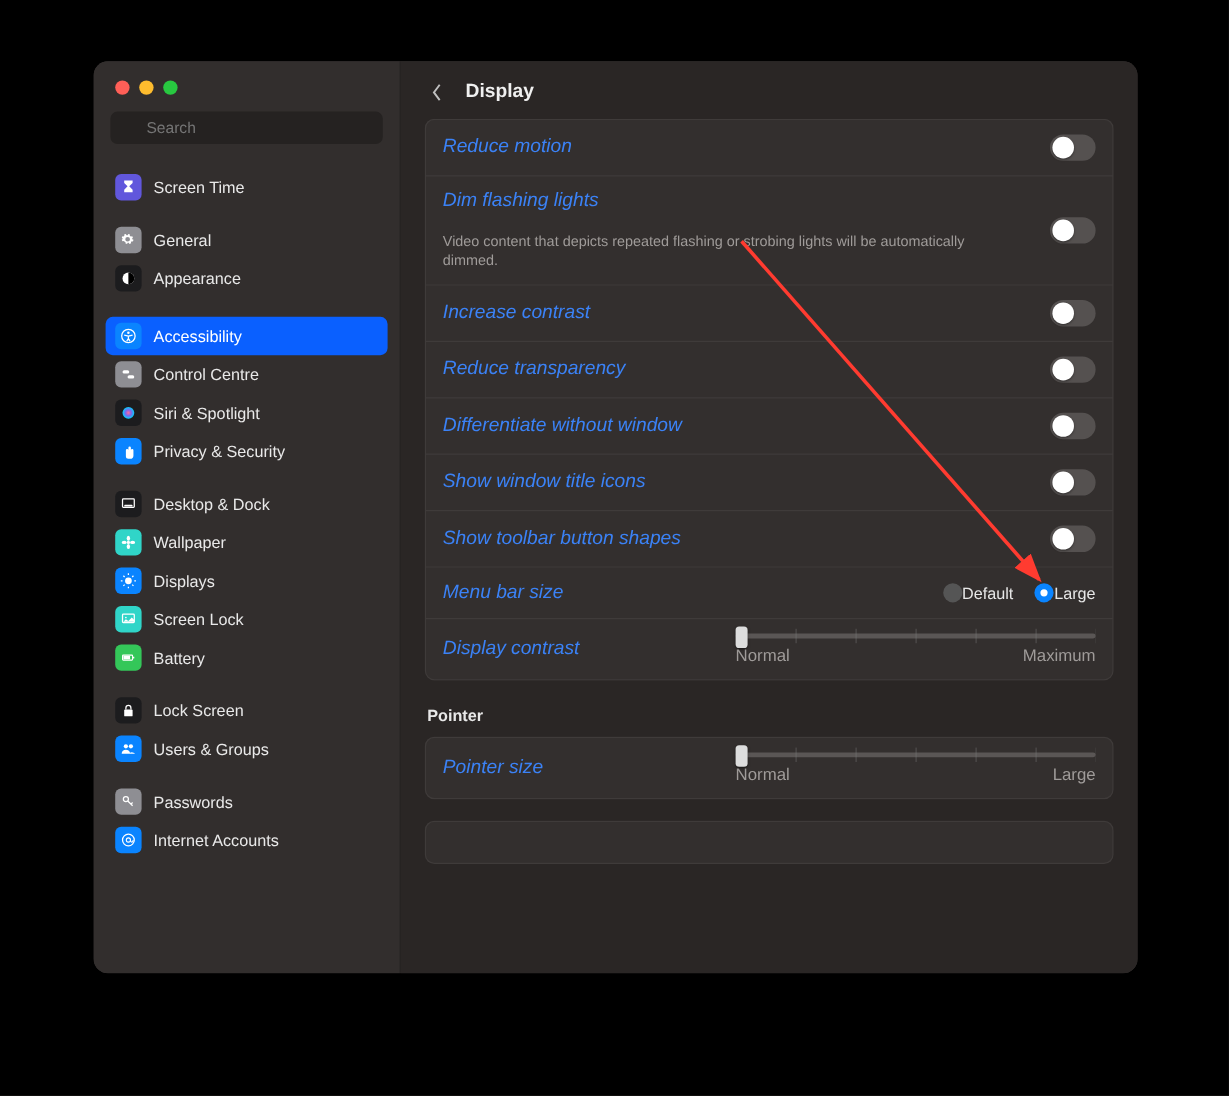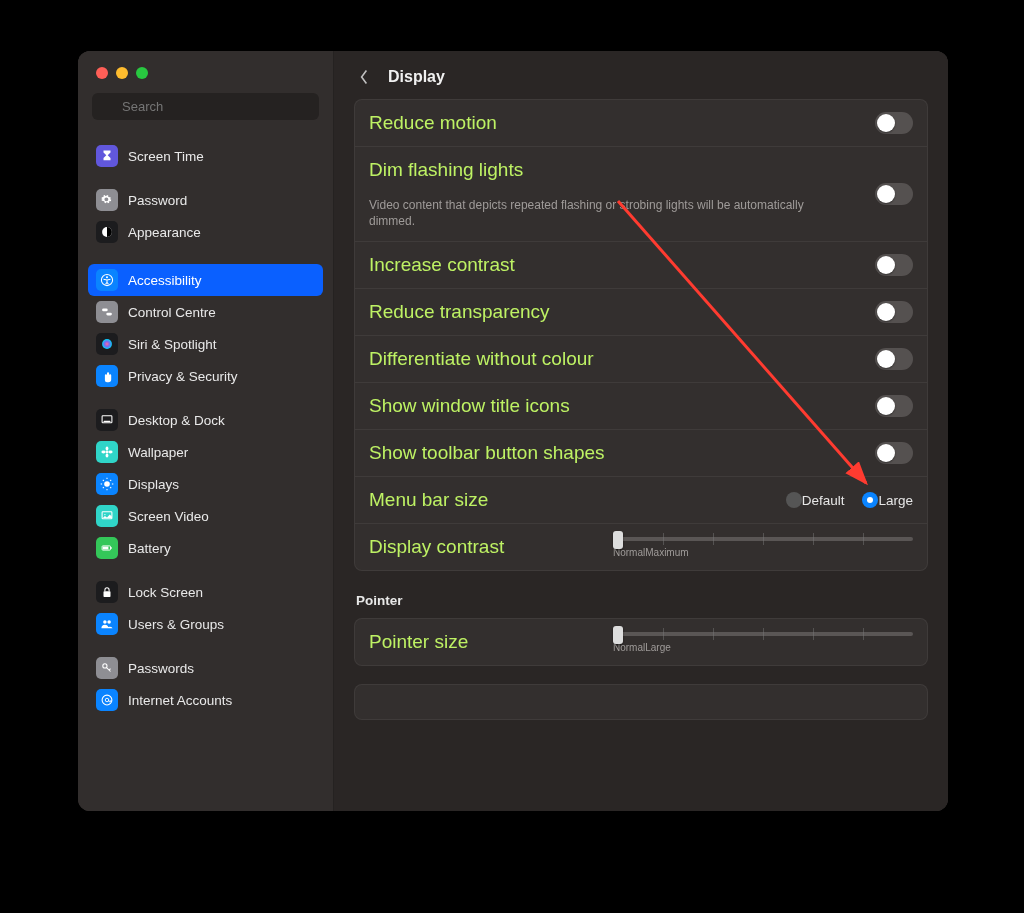--- a/index.html
+++ b/index.html
@@ -108,21 +108,21 @@
     margin-bottom: 18px;
   }
   .row {
     padding: 12px 14px;
     display: flex;
     align-items: center;
     border-bottom: 1px solid rgba(255,255,255,.06);
   }
   .row:last-child { border-bottom: none; }
   .row .label-col { flex: 1; }
-  .row .label { font-size: 19px; color: #bef264; }
+  .row .label { font-size: 16px; color: #3b82f6; font-style: italic; }
   .row .desc { font-size: 12px; color: #9f9b99; margin-top: 16px; line-height: 1.35; max-width: 460px; }
   
   .toggle {
     width: 38px; height: 22px; border-radius: 11px;
     background: #555150; position: relative; flex-shrink: 0;
   }
   .toggle::after {
     content: ''; position: absolute; left: 2px; top: 2px;
     width: 18px; height: 18px; background: #fff; border-radius: 50%;
     box-shadow: 0 1px 2px rgba(0,0,0,.4);
@@ -148,21 +148,21 @@
     content: ''; position: absolute; left: 0; right: 0; top: -4px; height: 12px;
     background-image: linear-gradient(to right, #777 1px, transparent 1px);
     background-size: 50px 100%;
     opacity: .5;
   }
   .slider-knob {
     position: absolute; top: -6px; left: 0;
     width: 10px; height: 18px; background: #ddd; border-radius: 3px;
     box-shadow: 0 1px 2px rgba(0,0,0,.5);
   }
-  .slider-labels { width: 300px; display: flex; justify-content: flex-start; font-size: 10px; color: #9f9b99; }
+  .slider-labels { width: 300px; display: flex; justify-content: space-between; font-size: 14px; color: #9f9b99; }
   .section-label { font-size: 13.5px; font-weight: 600; color: #e8e8e8; padding: 4px 2px 10px 2px; }
   
   .arrow-overlay {
     position: absolute;
     pointer-events: none;
     left: 78px; top: 51px;
     width: 870px; height: 760px;
     z-index: 100;
   }
   .side-scroll::-webkit-scrollbar, .main-body::-webkit-scrollbar { width: 0; }
@@ -197,21 +197,21 @@
             <span>Screen Time</span>
           </div>
         </div>
         <div class="side-group">
           <div class="side-item">
             <div class="icon-sq" style="background: rgb(142, 142, 147);">
               <svg viewBox="0 0 20 20">
                 <path d="M10 6a4 4 0 100 8 4 4 0 000-8zm8 4l2 1-1 3-2-.5-1.5 1.5.5 2-3 1-1-2h-2l-1 2-3-1 .5-2L3 13l-2 .5-1-3 2-1V9L0 8l1-3 2 .5L4.5 4 4 2l3-1 1 2h2l1-2 3 1-.5 2L15.5 5.5 18 5l1 3-2 1z" transform="scale(.7) translate(3 3)"></path>
               </svg>
             </div>
-            <span>Password</span>
+            <span>General</span>
           </div>
           <div class="side-item">
             <div class="icon-sq" style="background: rgb(28, 28, 30);">
               <svg viewBox="0 0 20 20">
                 <circle cx="10" cy="10" r="7" fill="#fff"></circle>
                 <path d="M10 3a7 7 0 010 14z" fill="#000"></path>
               </svg>
             </div>
             <span>Appearance</span>
           </div>
@@ -301,21 +301,21 @@
             <span>Displays</span>
           </div>
           <div class="side-item">
             <div class="icon-sq" style="background: rgb(48, 213, 200);">
               <svg viewBox="0 0 20 20">
                 <rect x="3" y="4" width="14" height="10" rx="1" fill="none" stroke="#fff" stroke-width="1.5"></rect>
                 <circle cx="7" cy="8" r="1"></circle>
                 <path d="M4 13l3-3 3 2 4-4 3 3v2H4z"></path>
               </svg>
             </div>
-            <span>Screen Video</span>
+            <span>Screen Lock</span>
           </div>
           <div class="side-item">
             <div class="icon-sq" style="background: rgb(52, 199, 89);">
               <svg viewBox="0 0 20 20">
                 <rect x="3" y="7" width="12" height="6" rx="1" fill="none" stroke="#fff" stroke-width="1.3"></rect>
                 <rect x="15" y="9" width="2" height="2"></rect>
                 <rect x="4" y="8" width="8" height="4"></rect>
               </svg>
             </div>
             <span>Battery</span>
@@ -398,21 +398,21 @@
             <div class="toggle"></div>
           </div>
           <div class="row">
             <div class="label-col">
               <div class="label">Reduce transparency</div>
             </div>
             <div class="toggle"></div>
           </div>
           <div class="row">
             <div class="label-col">
-              <div class="label">Differentiate without colour</div>
+              <div class="label">Differentiate without window</div>
             </div>
             <div class="toggle"></div>
           </div>
           <div class="row">
             <div class="label-col">
               <div class="label">Show window title icons</div>
             </div>
             <div class="toggle"></div>
           </div>
           <div class="row">

